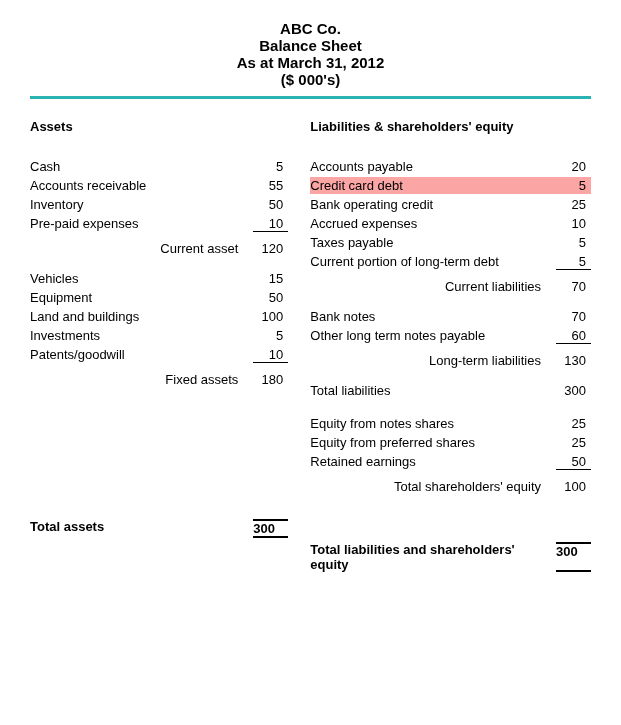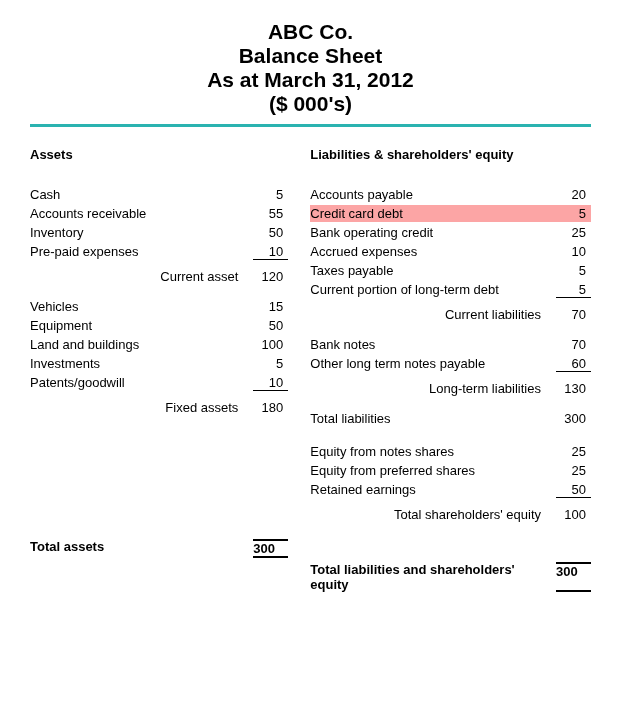--- a/index.html
+++ b/index.html
@@ -10,21 +10,21 @@
       color: #000;
       width: 621px;
       min-height: 725px;
       padding: 20px 30px;
     }
     .header {
       text-align: center;
       margin-bottom: 8px;
     }
     .header-title {
-      font-size: 21px;
+      font-size: 15px;
       font-weight: bold;
     }
     .divider-teal {
       border: none;
       border-top: 3px solid #2ab3b0;
       margin: 8px 0 20px 0;
     }
     .main-content {
       display: flex;
       gap: 2px;
@@ -75,21 +75,21 @@
       padding-right: 15px;
     }
     .subtotal-row .value {
       min-width: 35px;
       text-align: right;
       padding-right: 5px;
     }
     .total-row {
       display: flex;
       justify-content: space-between;
-      margin-top: 10px;
+      margin-top: 18px;
       margin-bottom: 10px;
       padding: 2px 0;
     }
     .total-row .label {
       font-weight: bold;
     }
     .total-row .value {
       min-width: 35px;
       padding-right: 5px;
       border-top: 2px solid #000;

